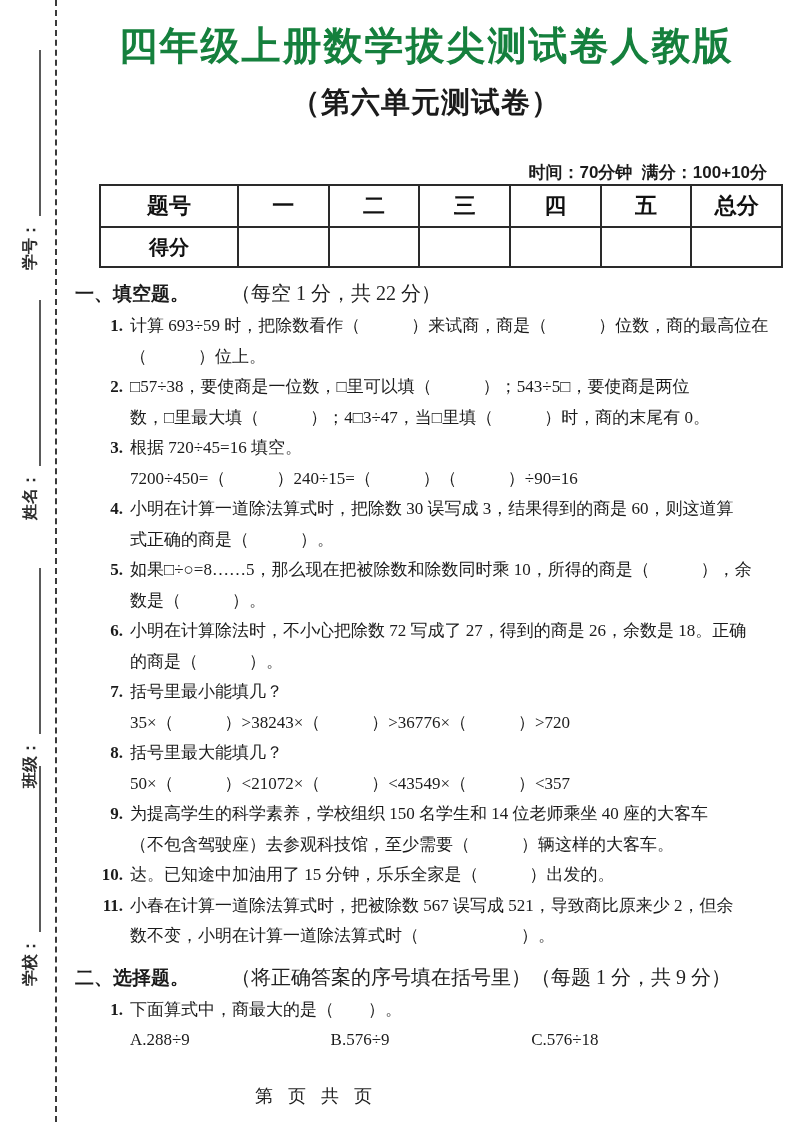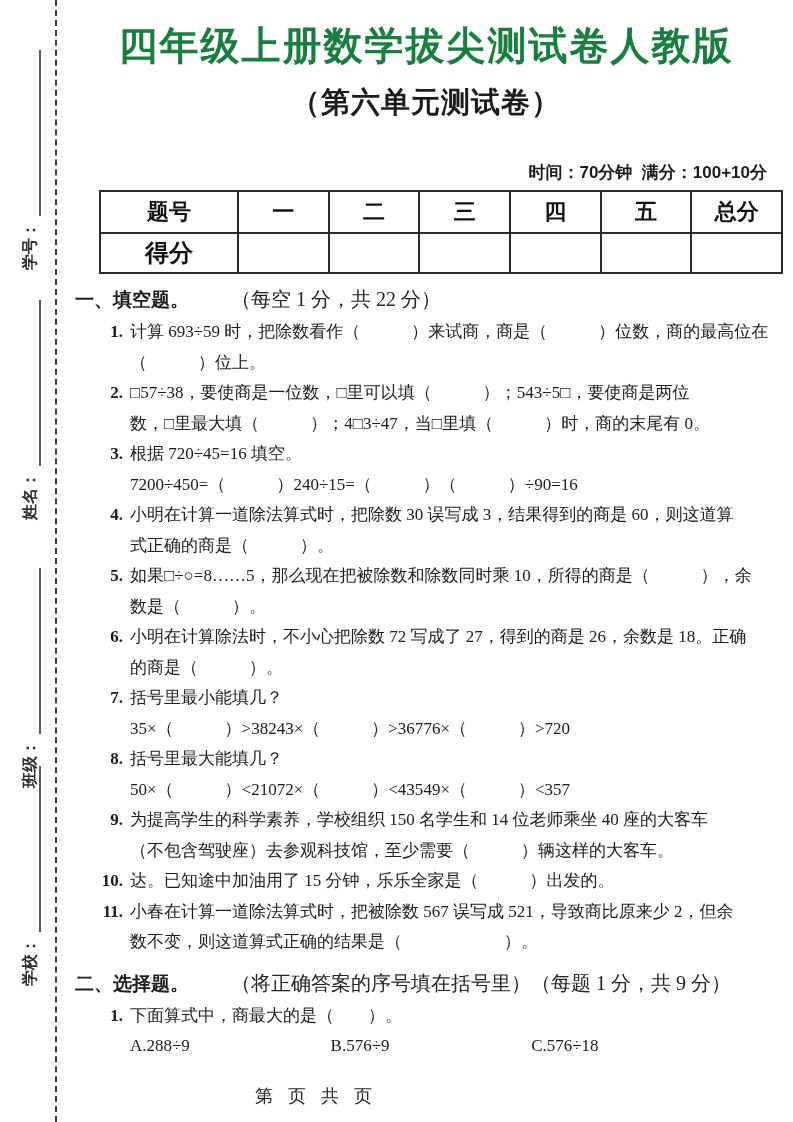--- a/index.html
+++ b/index.html
@@ -38,30 +38,30 @@
     font-family:"Liberation Sans","DejaVu Sans",sans-serif;
     font-weight:bold;font-size:29px;line-height:36px;letter-spacing:1px;
   }
   .meta{
     margin-top:42px;text-align:right;padding-right:10px;
     font-family:"Liberation Sans","DejaVu Sans",sans-serif;
     font-weight:bold;font-size:17px;line-height:22px;white-space:pre-wrap;
   }
   
   table.score{
-    border-collapse:collapse;margin-top:6px;margin-left:24px;
+    border-collapse:collapse;margin-left:24px;
     width:684px;table-layout:fixed;
   }
   table.score td{
     border:2px solid #2a2a2a;text-align:center;vertical-align:middle;
     font-family:"Liberation Sans","DejaVu Sans",sans-serif;
     font-weight:bold;color:#111;
   }
   table.score tr.r1 td{height:38px;font-size:22px;}
-  table.score tr.r2 td{height:36px;font-size:24px;font-family:Liberation Mono, monospace;}
+  table.score tr.r2 td{height:36px;font-size:20px;font-family:Liberation Mono, monospace;}
   table.score td.c0{width:134px;}
   
   .sec-head{margin-top:12px;line-height:27px;white-space:pre-wrap;}
   .sec-title{font-family:"Liberation Sans","DejaVu Sans",sans-serif;font-weight:bold;font-size:19px;}
   .sec-note{font-size:20px;color:#222;margin-left:42px;}
   .qwrap{margin-top:3px;}
   .q{display:flex;padding-left:16px;}
   .qnum{flex:none;width:32px;text-align:right;margin-right:7px;
         font-weight:bold;font-size:17px;line-height:30.5px;}
   .qbody{flex:1;min-width:0;}
@@ -221,21 +221,21 @@
         <span class="qnum">10.</span>
         <div class="qbody">
           <div class="qline">达。已知途中加油用了 15 分钟，乐乐全家是（　　　）出发的。</div>
         </div>
       </div>
 
       <div class="q">
         <span class="qnum">11.</span>
         <div class="qbody">
           <div class="qline">小春在计算一道除法算式时，把被除数 567 误写成 521，导致商比原来少 2，但余</div>
-          <div class="qline">数不变，则这道算式正确的结果是（　　　　　　）。</div>
+          <div class="qline">数不变，小明在计算一道除法算式时（　　　　　　）。</div>
         </div>
       </div>
 
     </div>
 
     <div class="sec-head"><span class="sec-title">二、选择题。</span><span class="sec-note">（将正确答案的序号填在括号里）（每题 1 分，共 9 分）</span></div>
 
     <div class="qwrap">
       <div class="q">
         <span class="qnum">1.</span>

